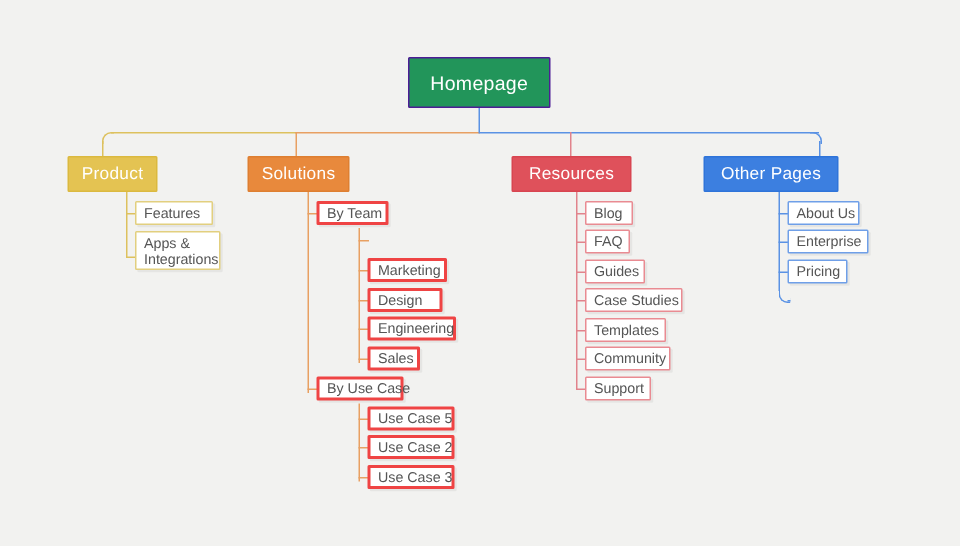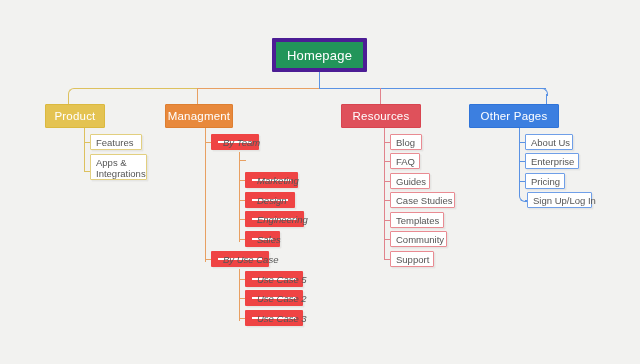--- a/index.html
+++ b/index.html
@@ -33,42 +33,42 @@
 
   
   .lvl1 {
     color: #ffffff;
     font-size: 11.5px;
     letter-spacing: .2px;
     border-radius: 1px;
   }
   .lvl1.root {
     background: #22955a;
-    border: 4px solid #4c1d95;
+    border: 1px solid #4c1d95;
     font-size: 13px;
     justify-content: center;
   }
   .lvl1.yellow   { background: #e4c352; border: 1px solid #dbb93f; }
   .lvl1.orange   { background: #e8893c; border: 1px solid #de7f31; }
   .lvl1.red      { background: #df515b; border: 1px solid #d84550; }
   .lvl1.blue     { background: #3c7fe0; border: 1px solid #2f74d9; }
 
   
   .leaf {
     background: #ffffff;
     font-size: 9.5px;
     color: #555555;
     justify-content: flex-start;
     padding: 0 5px;
     border-radius: 1px;
     box-shadow: 1.5px 1.5px 0 rgba(0,0,0,0.05);
   }
   .leaf.b-yellow { border: 1px solid #e2cf7f; }
   .leaf.b-orange { border: 1px solid #eca濃; }
-  .leaf.b-orange { border: 7px solid #ef4444; font-style: italic; }
+  .leaf.b-orange { border: 2px solid #ef4444; }
   .leaf.b-red    { border: 1px solid #e98b92; }
   .leaf.b-blue   { border: 1px solid #6f9fe8; }
   .leaf.multiline {
     white-space: normal;
     align-items: flex-start;
     padding-top: 2px;
     line-height: 11px;
   }
 
   
@@ -156,21 +156,21 @@
 
   <div class="node lvl1 root" style="left:272px; top:38px; width:95px; height:34px;">
     <span>Homepage</span>
   </div>
 
   <div class="node lvl1 yellow" style="left:45px; top:104px; width:60px; height:24px;">
     <span>Product</span>
   </div>
 
   <div class="node lvl1 orange" style="left:165px; top:104px; width:68px; height:24px;">
-    <span>Managment</span>
+    <span>Solutions</span>
   </div>
 
   <div class="node lvl1 red" style="left:341px; top:104px; width:80px; height:24px;">
     <span>Resources</span>
   </div>
 
   <div class="node lvl1 blue" style="left:469px; top:104px; width:90px; height:24px;">
     <span>Other Pages</span>
   </div>
 
@@ -235,17 +235,14 @@
 
   <div class="node leaf b-blue" style="left:525px; top:134px; width:48px; height:16px;">
     <span>About Us</span>
   </div>
   <div class="node leaf b-blue" style="left:525px; top:153px; width:54px; height:16px;align-items:center;">
     <span>Enterprise</span>
   </div>
   <div class="node leaf b-blue" style="left:525px; top:173px; width:40px; height:16px;">
     <span>Pricing</span>
   </div>
-  <div class="node leaf b-blue" style="left:527px; top:192px; width:65px; height:16px;">
-    <span>Sign Up/Log In</span>
-  </div>
 
 </div>
 
 </body></html>

